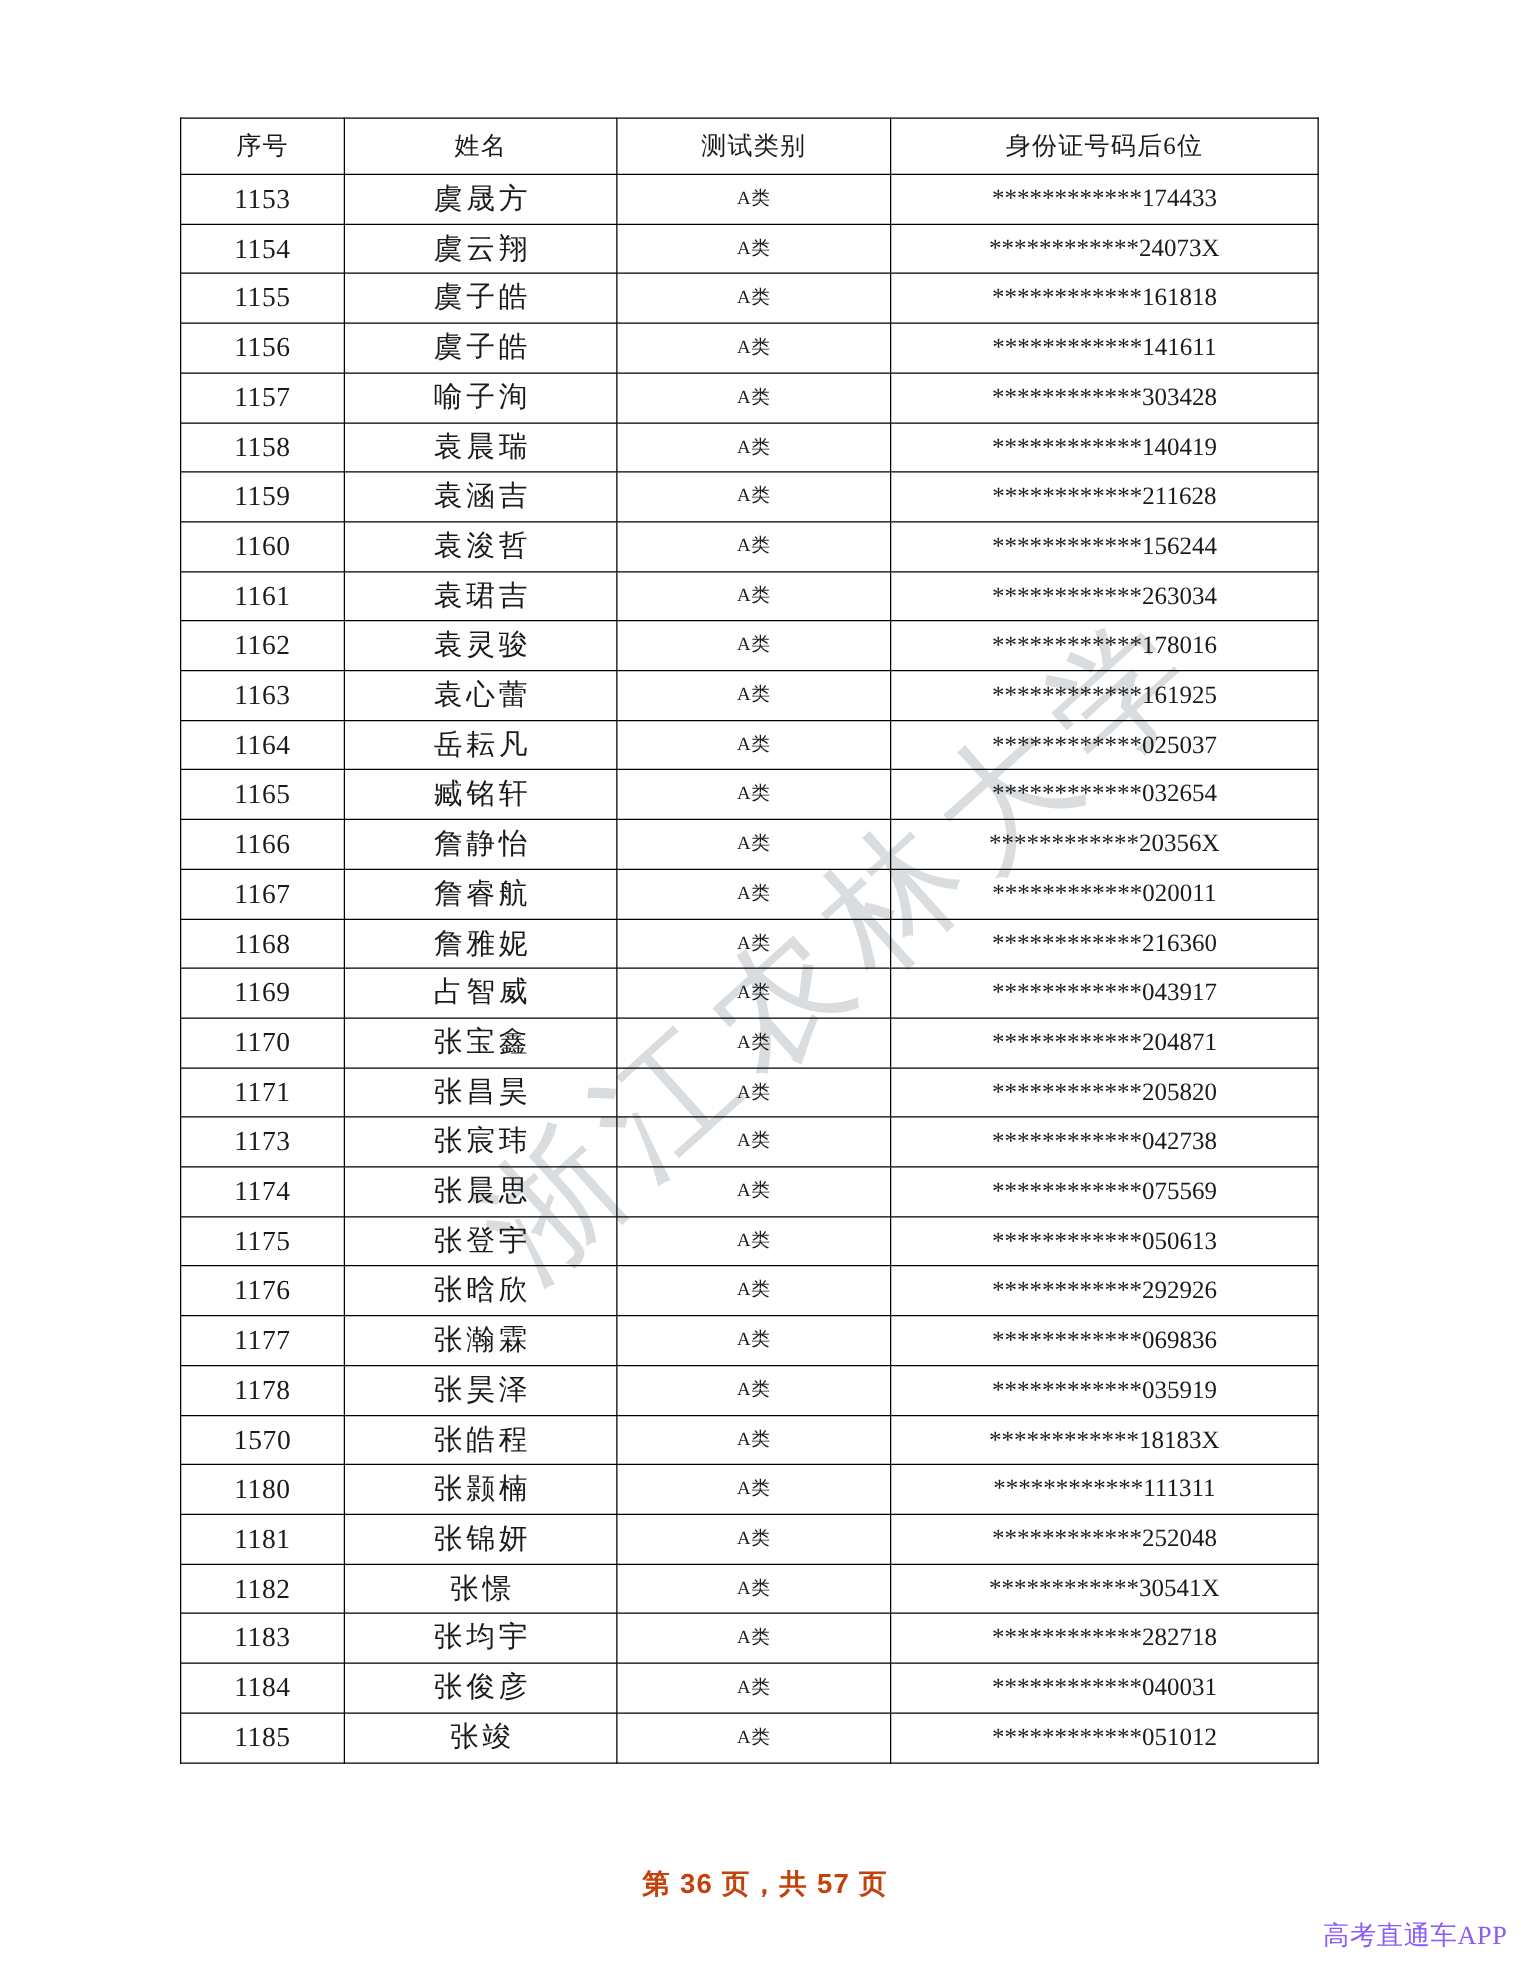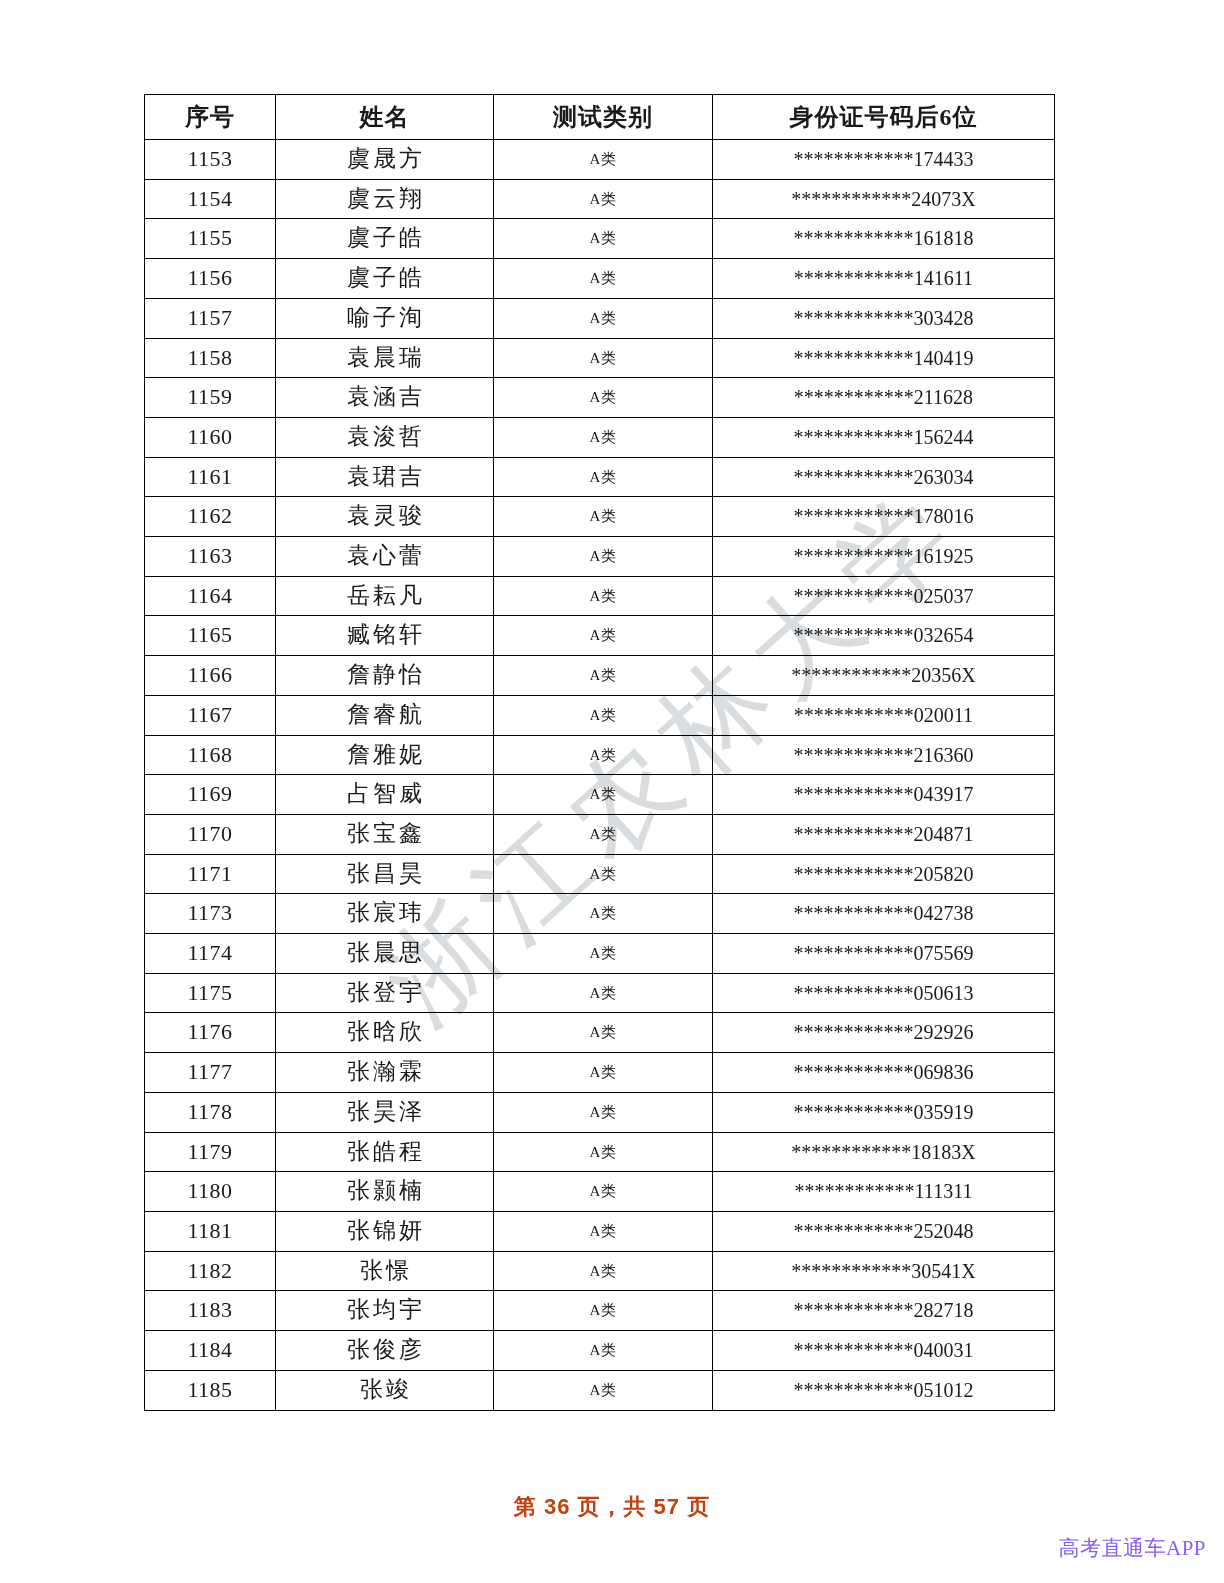--- a/index.html
+++ b/index.html
@@ -74,22 +74,22 @@
     vertical-align: middle;
     color: #1a1a1a;
     background: transparent;
     padding: 0;
     height: 38.7px;
     line-height: 38.7px;
     overflow: hidden;
     white-space: nowrap;
   }
   table.roster th {
-    font-weight: bold;
-    font-size: 24px;
+    font-weight: normal;
+    font-size: 20px;
     height: 44px;
     line-height: 44px;
     letter-spacing: 1px;
   }
   td.seq {
     font-size: 22px;
     letter-spacing: 0.5px;
     margin-left: 16px;
   }
   td.name {
@@ -303,21 +303,21 @@
             <td class="cat">A类</td>
             <td class="idnum">************069836</td>
           </tr>
           <tr>
             <td class="seq">1178</td>
             <td class="name">张昊泽</td>
             <td class="cat">A类</td>
             <td class="idnum">************035919</td>
           </tr>
           <tr>
-            <td class="seq">1179</td>
+            <td class="seq">1570</td>
             <td class="name">张皓程</td>
             <td class="cat">A类</td>
             <td class="idnum">************18183X</td>
           </tr>
           <tr>
             <td class="seq">1180</td>
             <td class="name">张颢楠</td>
             <td class="cat">A类</td>
             <td class="idnum">************111311</td>
           </tr>

